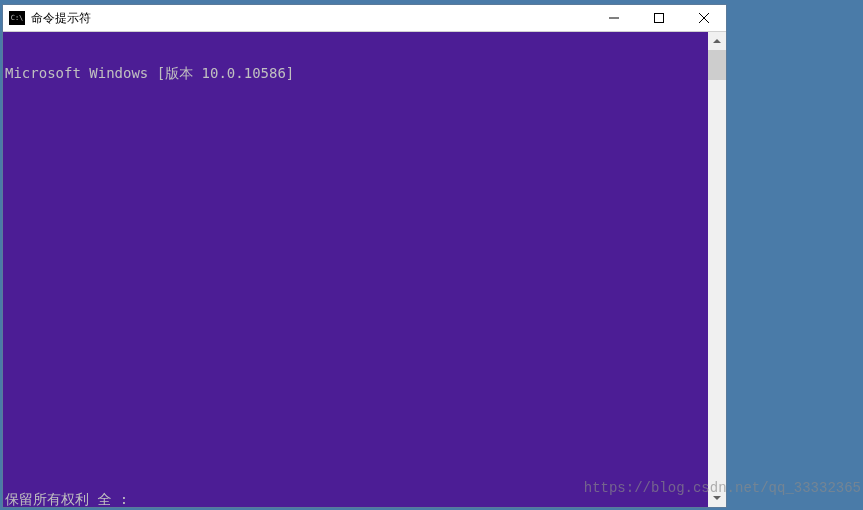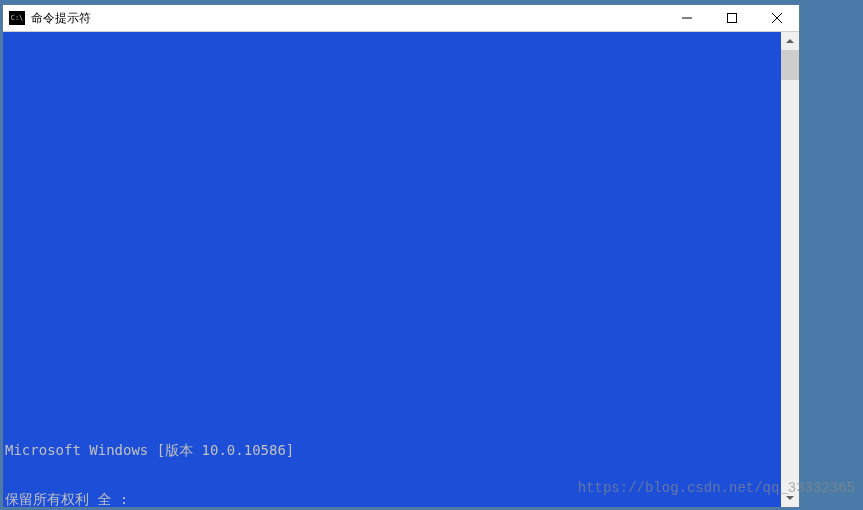--- a/index.html
+++ b/index.html
@@ -12,21 +12,21 @@
       height: 510px;
       background: #4a7ba8;
       font-family: "Segoe UI", Tahoma, sans-serif;
       overflow: hidden;
       position: relative;
     }
     .window {
       position: absolute;
       left: 2px;
       top: 4px;
-      width: 798px;
+      width: 725px;
       height: 504px;
       background: #fff;
       border: 1px solid #5a7a9a;
       display: flex;
       flex-direction: column;
     }
     .titlebar {
       height: 27px;
       background: #fff;
       display: flex;
@@ -75,25 +75,24 @@
       border: none;
       cursor: pointer;
     }
     .ctrl-btn svg {
       stroke: #000;
       stroke-width: 1;
       fill: none;
     }
     .console-area {
       flex: 1;
-      background: #1d4ed8;
+      background: #4c1d95;
       position: relative;
       display: flex;
       overflow: hidden;
-      align-items: flex-end;
     }
     .console-content {
       flex: 1;
       padding: 1px 2px;
       font-family: "NSimSun", "SimSun", Consolas, monospace;
       font-size: 14px;
       line-height: 16px;
       color: #c0c0c0;
       white-space: pre;
       overflow: hidden;
@@ -138,21 +137,21 @@
       position: absolute;
       top: 18px;
       left: 0;
       width: 18px;
       height: 30px;
       background: #cdcdcd;
     }
     .watermark {
       position: absolute;
       bottom: 14px;
-      right: 8px;
+      right: 2px;
       color: #8a8a8a;
       font-size: 14px;
       font-family: Consolas, "Courier New", monospace;
       opacity: 0.65;
       pointer-events: none;
     }
   </style>
 </head>
 <body>
 

